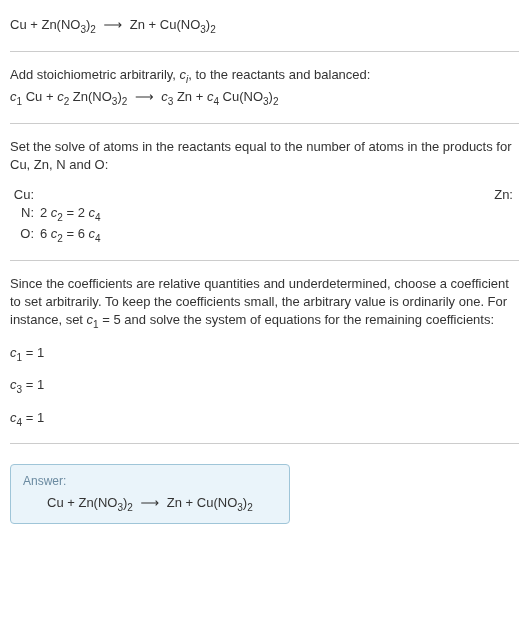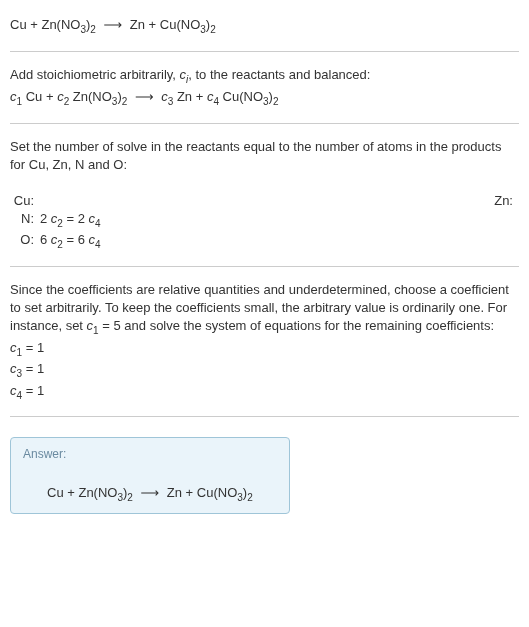--- a/index.html
+++ b/index.html
@@ -23,42 +23,42 @@
       border: none;
       border-top: 1px solid #ccc;
       margin: 8px 0;
     }
     .chem-line {
       margin-top: 2px;
     }
     .atom-grid {
       display: grid;
       grid-template-columns: 30px auto;
-      margin-top: 18px;
+      margin-top: 12px;
     }
     .atom-grid .lbl {
       text-align: right;
       padding-right: 6px;
     }
     .coef-list div {
-      margin-top: 1px;
+      margin-top: 12px;
     }
     .answer-box {
       border: 1px solid #9fc5d8;
       background: #eaf4fa;
       border-radius: 4px;
       padding: 8px 12px;
       margin-top: 6px;
       display: inline-block;
       min-width: 280px;
     }
     .answer-label {
       color: #6a8aa0;
       font-size: 12px;
-      margin-bottom: 21px;
+      margin-bottom: 4px;
     }
     .answer-eq {
       padding-left: 24px;
     }
     sub {
       font-size: 10px;
       vertical-align: sub;
     }
     .ci {
       font-style: italic;
@@ -87,21 +87,21 @@
   <div class="chem-line">
     <span class="ci">c</span><sub>1</sub><span> </span><span>Cu</span><span> + </span><span class="ci">c</span><sub>2</sub><span> </span><span>Zn(NO</span><sub>3</sub><span>)</span><sub>2</sub>
     <span class="arrow">⟶</span>
     <span class="ci">c</span><sub>3</sub><span> </span><span>Zn</span><span> + </span><span class="ci">c</span><sub>4</sub><span> </span><span>Cu(NO</span><sub>3</sub><span>)</span><sub>2</sub>
   </div>
 </div>
 
 <hr class="divider">
 
 <div class="section">
-  <div>Set the number of solve in the reactants equal to the number of atoms in the products for Cu, Zn, N and O:</div>
+  <div>Set the solve of atoms in the reactants equal to the number of atoms in the products for Cu, Zn, N and O:</div>
   <div class="atom-grid">
     <div class="lbl">Cu:</div>
 
     <div class="lbl">Zn:</div>
 
     <div class="lbl">N:</div>
     <div><span>2 </span><span class="ci">c</span><sub>2</sub><span> = </span><span>2 </span><span class="ci">c</span><sub>4</sub></div>
 
     <div class="lbl">O:</div>
     <div><span>6 </span><span class="ci">c</span><sub>2</sub><span> = </span><span>6 </span><span class="ci">c</span><sub>4</sub></div>

